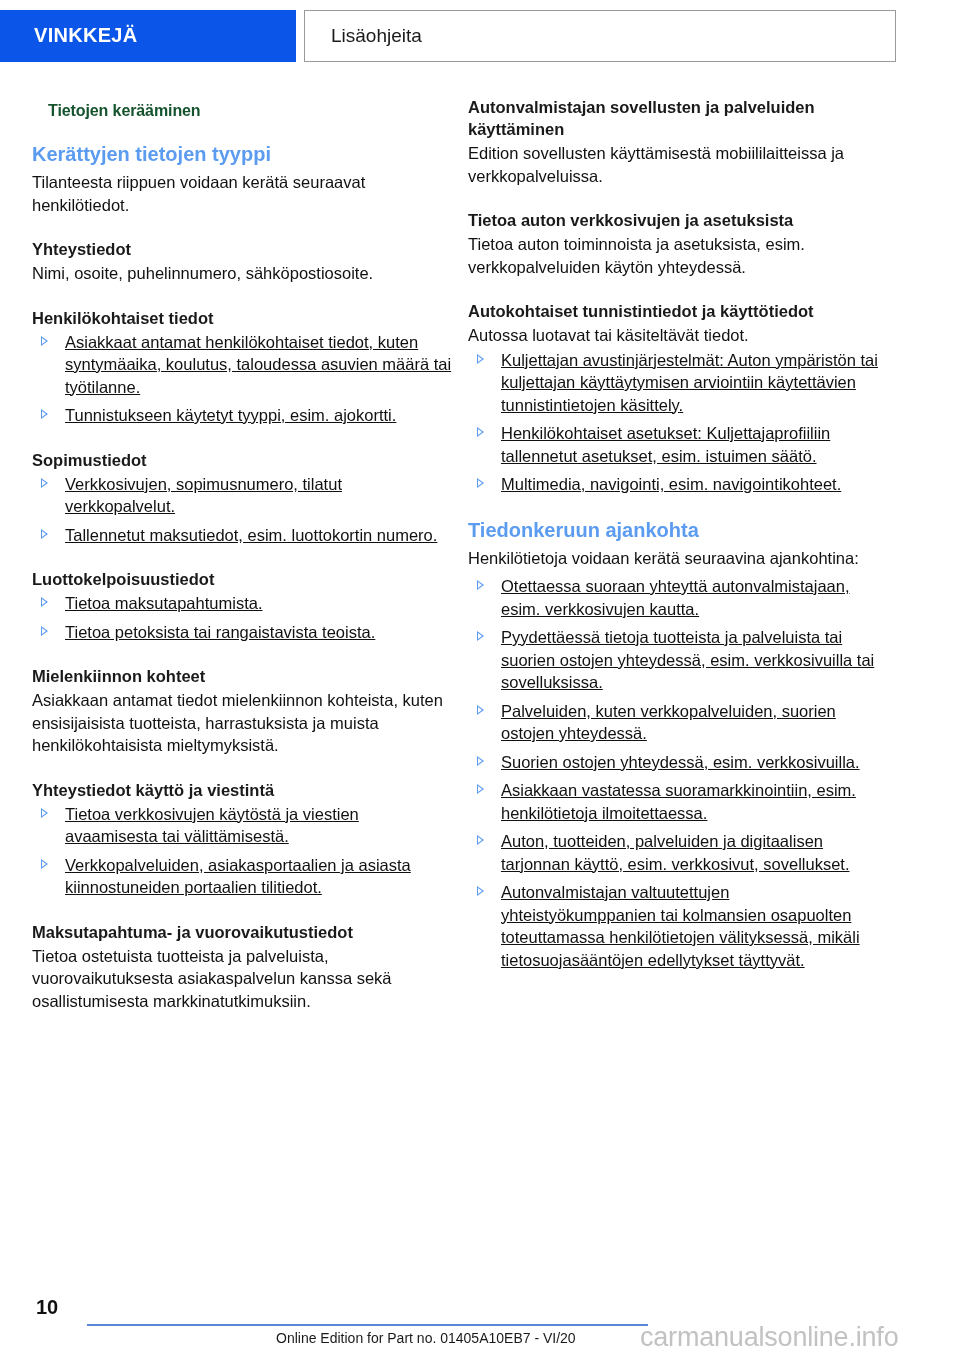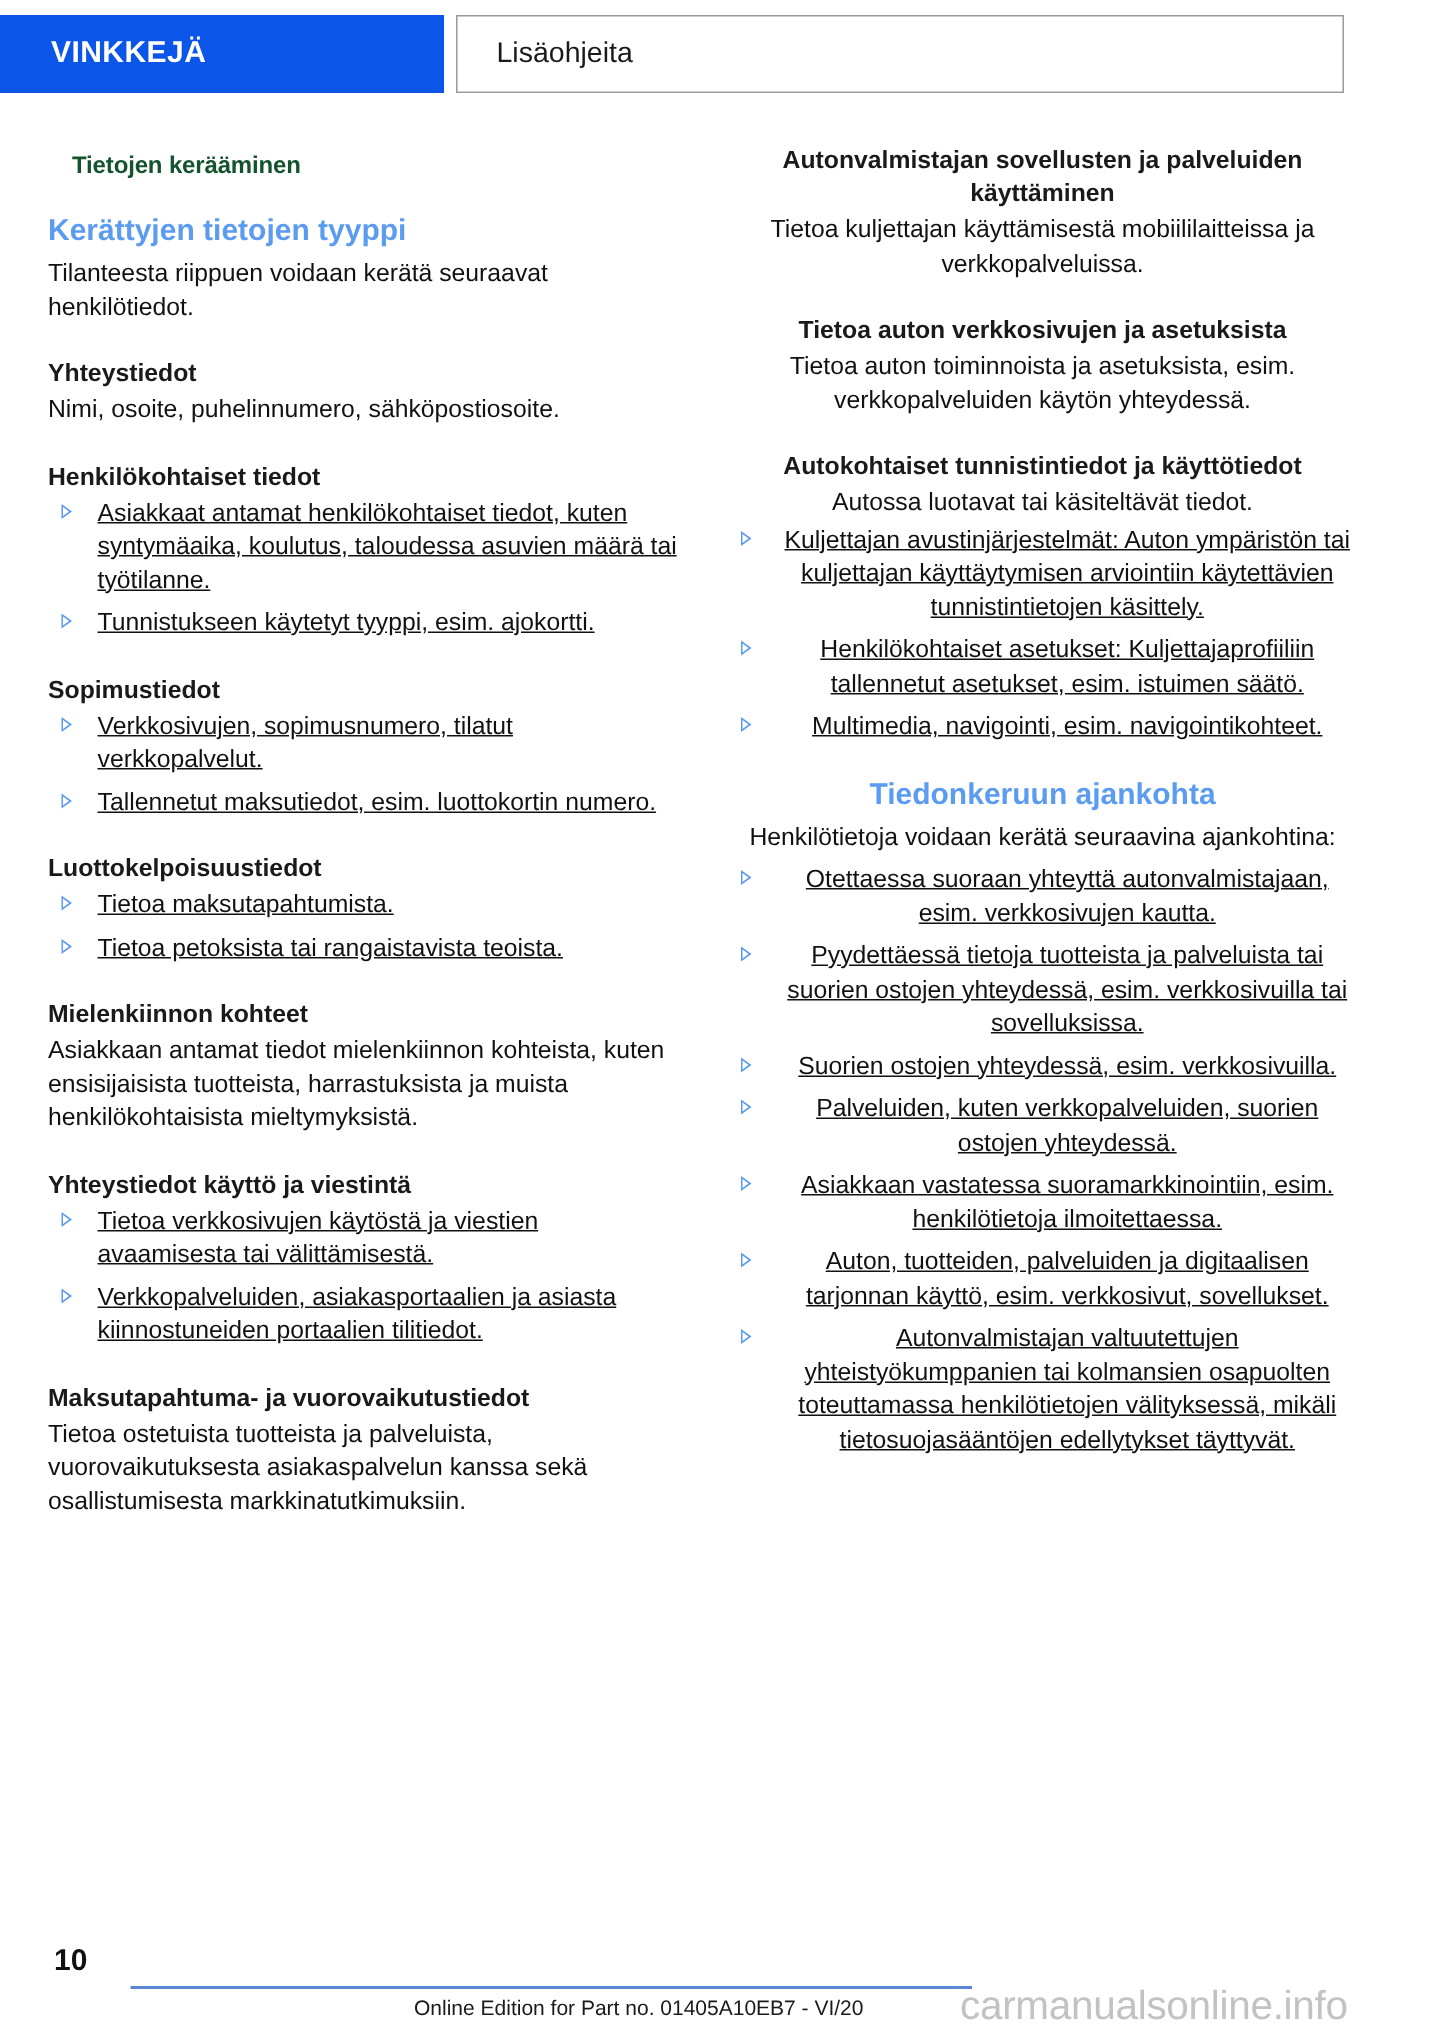--- a/index.html
+++ b/index.html
@@ -67,21 +67,21 @@
     top: 96px;
     left: 0;
     width: 960px;
   }
   .col {
     position: absolute;
     top: 0;
     width: 420px;
   }
   .col-left  { left: 32px; }
-  .col-right { left: 485px; text-align: center; }
+  .col-right { left: 468px; }
 
   
   .chapter-title {
     color: #14532d;
     font-size: 16px;
     font-weight: bold;
     line-height: 30px;
     margin: 0 0 16px 16px;
     letter-spacing: -0.1px;
   }
@@ -254,21 +254,21 @@
       <h3 class="sub-title">Maksutapahtuma- ja vuorovaikutustiedot</h3>
       <p class="para">Tietoa ostetuista tuotteista ja palveluista, vuorovaikutuksesta asiakaspalvelun kanssa sekä osallistumisesta markkinatutkimuksiin.</p>
     </div>
 
   </div>
 
   <div class="col col-right">
 
     <div class="blk">
       <h3 class="sub-title">Autonvalmistajan sovellusten ja palveluiden käyttäminen</h3>
-      <p class="para">Tietoa kuljettajan käyttämisestä mobiililaitteissa ja verkkopalveluissa.</p>
+      <p class="para">Edition sovellusten käyttämisestä mobiililaitteissa ja verkkopalveluissa.</p>
     </div>
 
     <div class="blk">
       <h3 class="sub-title">Tietoa auton verkkosivujen ja asetuksista</h3>
       <p class="para">Tietoa auton toiminnoista ja asetuksista, esim. verkkopalveluiden käytön yhteydessä.</p>
     </div>
 
     <div class="blk">
       <h3 class="sub-title">Autokohtaiset tunnistintiedot ja käyttötiedot</h3>
       <p class="para">Autossa luotavat tai käsiteltävät tiedot.</p>
@@ -278,22 +278,22 @@
         <li><span class="tri"></span><span>Multimedia, navigointi, esim. navigointikohteet.</span></li>
       </ul>
     </div>
 
     <h2 class="section-title">Tiedonkeruun ajankohta</h2>
     <p class="para blk-tight">Henkilötietoja voidaan kerätä seuraavina ajankohtina:</p>
 
     <ul class="bullets">
       <li><span class="tri"></span><span>Otettaessa suoraan yhteyttä autonvalmistajaan, esim. verkkosivujen kautta.</span></li>
       <li><span class="tri"></span><span>Pyydettäessä tietoja tuotteista ja palveluista tai suorien ostojen yhteydessä, esim. verkkosivuilla tai sovelluksissa.</span></li>
+      <li><span class="tri"></span><span>Palveluiden, kuten verkkopalveluiden, suorien ostojen yhteydessä.</span></li>
       <li><span class="tri"></span><span>Suorien ostojen yhteydessä, esim. verkkosivuilla.</span></li>
-      <li><span class="tri"></span><span>Palveluiden, kuten verkkopalveluiden, suorien ostojen yhteydessä.</span></li>
       <li><span class="tri"></span><span>Asiakkaan vastatessa suoramarkkinointiin, esim. henkilötietoja ilmoitettaessa.</span></li>
       <li><span class="tri"></span><span>Auton, tuotteiden, palveluiden ja digitaalisen tarjonnan käyttö, esim. verkkosivut, sovellukset.</span></li>
       <li><span class="tri"></span><span>Autonvalmistajan valtuutettujen yhteistyökumppanien tai kolmansien osapuolten toteuttamassa henkilötietojen välityksessä, mikäli tietosuojasääntöjen edellytykset täyttyvät.</span></li>
     </ul>
 
   </div>
 </div>
 
 <div class="footer">
   <span class="page-number">10</span>

